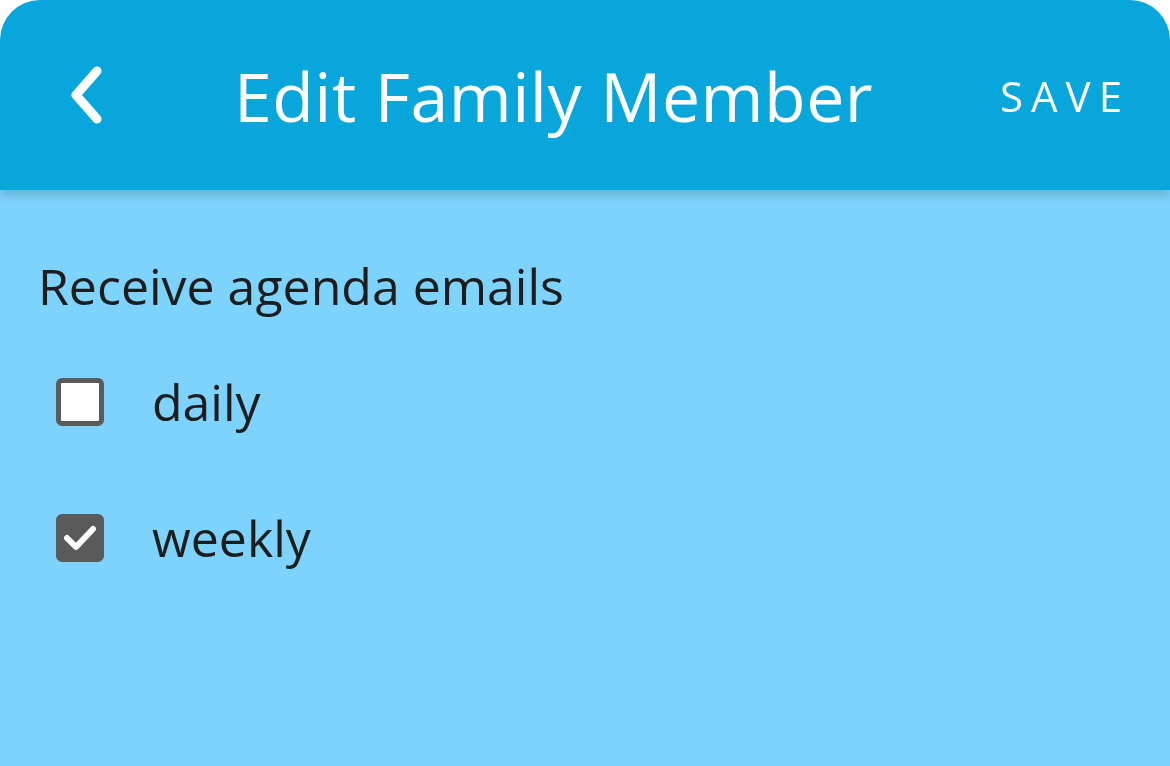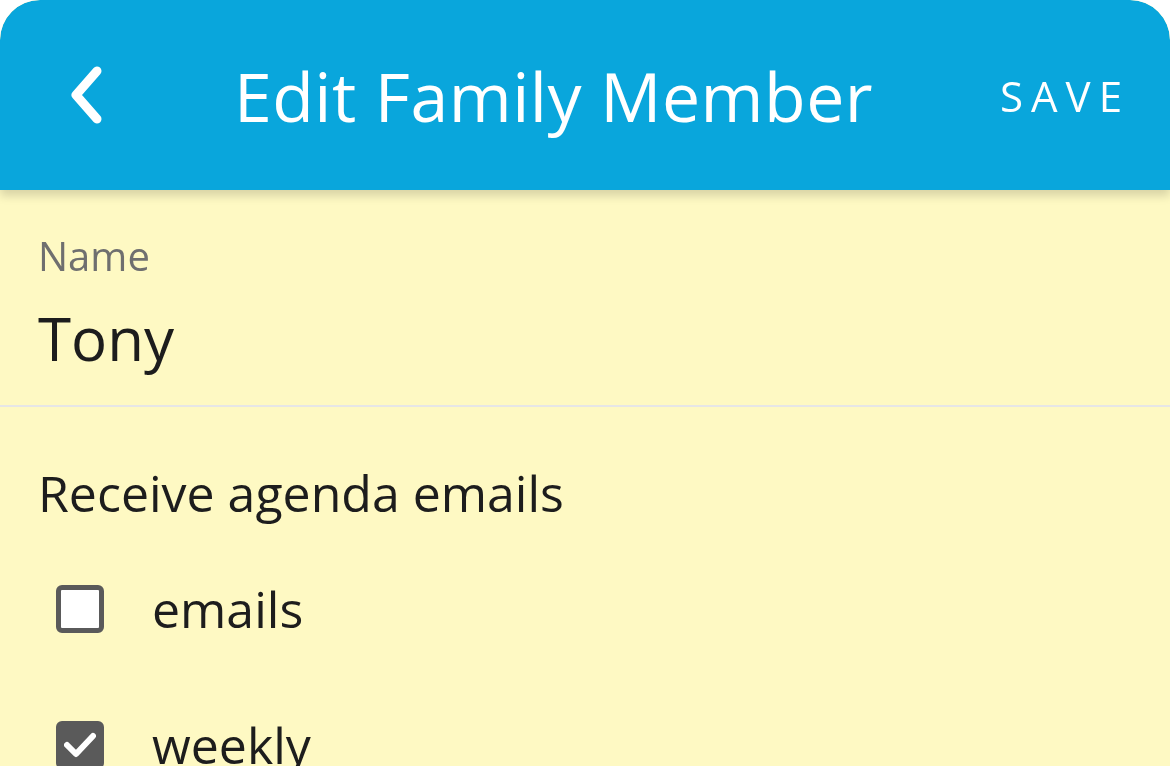--- a/index.html
+++ b/index.html
@@ -6,21 +6,21 @@
   html, body {
     width: 1170px;
     height: 766px;
     font-family: "Segoe UI", "Open Sans", "Helvetica Neue", Arial, sans-serif;
     background: #ffffff;
     overflow: hidden;
   }
   .app {
     width: 1170px;
     height: 766px;
-    background: #fef9c3;
+    background: #7dd3fc;
     border-radius: 40px 40px 0 0;
     overflow: hidden;
     position: relative;
   }
   .header {
     background: #09a6dc;
     height: 190px;
     display: flex;
     align-items: center;
     padding: 0 40px 0 55px;
@@ -127,33 +127,29 @@
       <svg width="34" height="58" viewBox="0 0 34 58" fill="none">
         <path d="M29 5 L8 29 L29 53" stroke="#ffffff" stroke-width="9" stroke-linecap="round" stroke-linejoin="round"></path>
       </svg>
     </div>
     <div class="title">Edit Family Member</div>
     <div class="save-btn">SAVE</div>
   </div>
 
   <div class="content">
 
-    <div class="name-section">
-      <div class="name-label">Name</div>
-      <input class="name-input" type="text" value="Tony" style="">
-    </div>
 
     <div class="agenda-section">
       <div class="agenda-title">Receive agenda emails</div>
 
       <div class="check-row">
         <div class="checkbox">
           
         </div>
-        <div class="check-label">emails</div>
+        <div class="check-label">daily</div>
       </div>
 
       <div class="check-row">
         <div class="checkbox checked">
           <svg width="32" height="26" viewBox="0 0 32 26">
             <path d="M3 13 L12 22 L29 4" stroke="#ffffff" stroke-width="6" fill="none" stroke-linecap="round" stroke-linejoin="round"></path>
           </svg>
         </div>
         <div class="check-label">weekly</div>
       </div>

